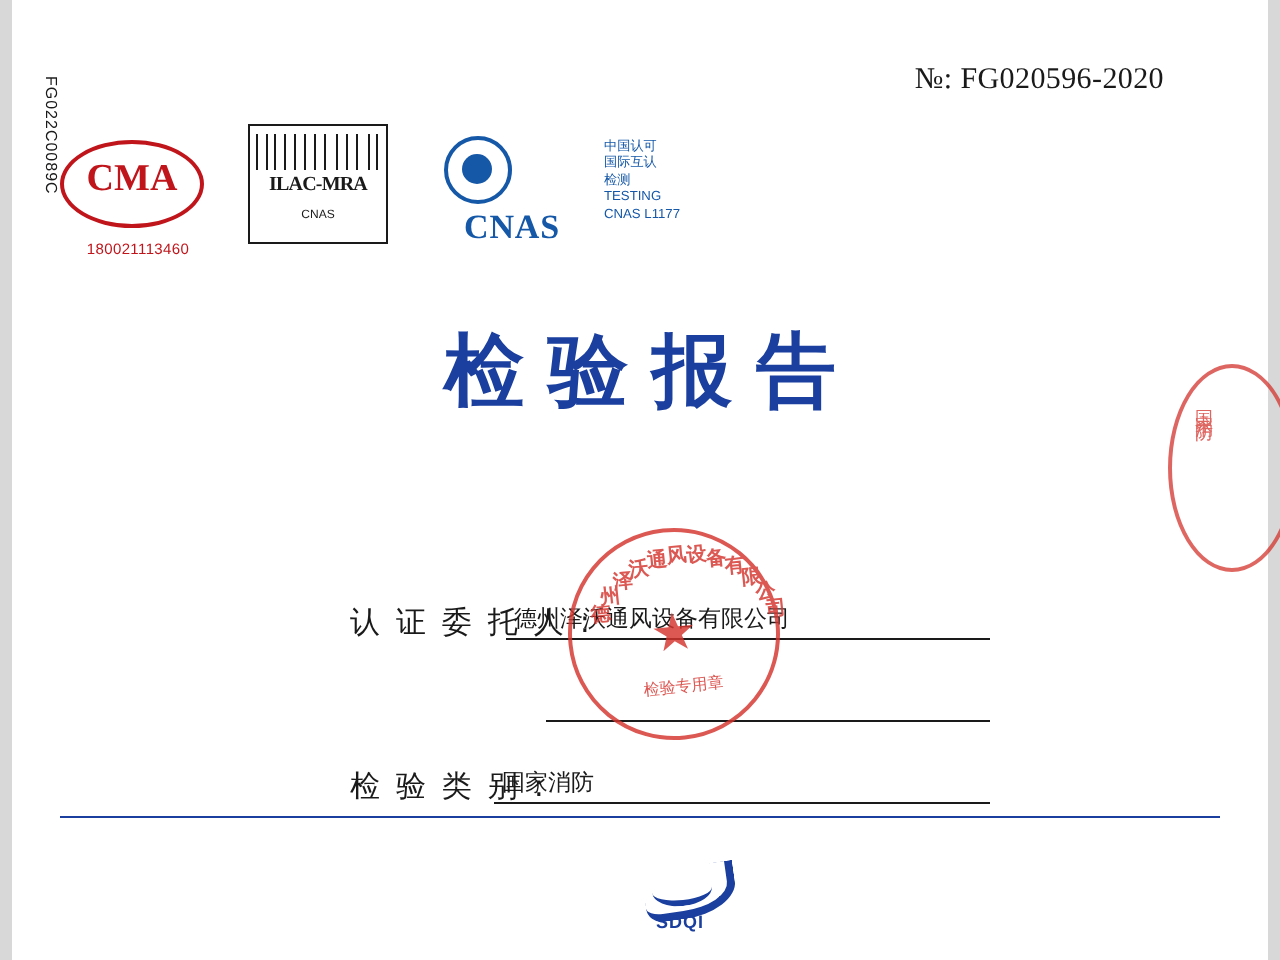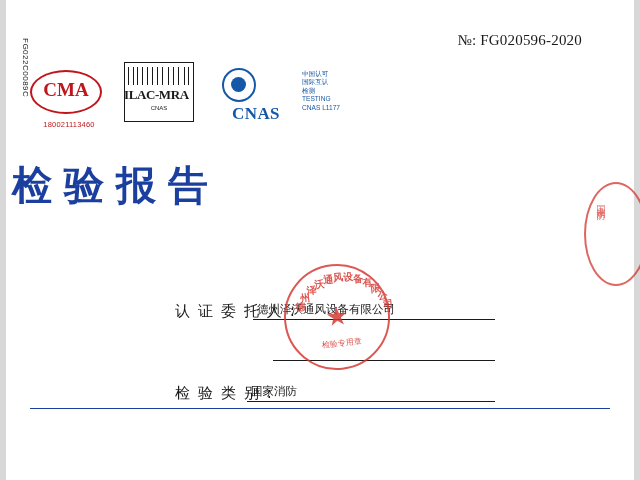--- a/index.html
+++ b/index.html
@@ -128,22 +128,22 @@
     width: 1.4px;
     height: 18px;
     background: #1a1a1a;
     display: block;
   }
   .ilac-text {
     position: absolute;
     left: 0;
     top: 25px;
     width: 70px;
-    text-align: left;
-    font-size: 13px;
+    text-align: center;
+    font-size: 10px;
     font-weight: bold;
     color: #1a1a1a;
     font-family: "Liberation Serif", serif;
     letter-spacing: -0.4px;
   }
   .ilac-sub {
     position: absolute;
     left: 0;
     top: 43px;
     width: 70px;
@@ -259,20 +259,21 @@
     color: #c0151b;
     font-family: "Liberation Sans", sans-serif;
   }
 
   
   .title-cn {
     position: absolute;
     top: 158px;
     left: 0;
     width: 640px;
+    text-align: center;
     font-size: 40px;
     font-weight: bold;
     letter-spacing: 12px;
     color: #1a3f9e;
     font-family: "DejaVu Sans", sans-serif;
     text-indent: 12px;
   }
   .title-en {
     position: absolute;
     top: 212px;
@@ -577,16 +578,21 @@
   </div>
 
   <div class="stamp-edge">
     <div class="edge-txt">国家消防</div>
   </div>
 
   <div class="footer-rule"></div>
 
   <div class="footer">
     <div class="footer-inner">
+      <div class="sdqi-logo">
+        <div class="sdqi-swoosh"></div>
+        <div class="sdqi-swoosh2"></div>
+        <div class="sdqi-text">SDQI</div>
+      </div>
     </div>
   </div>
 
 </div>
 
 </body></html>

